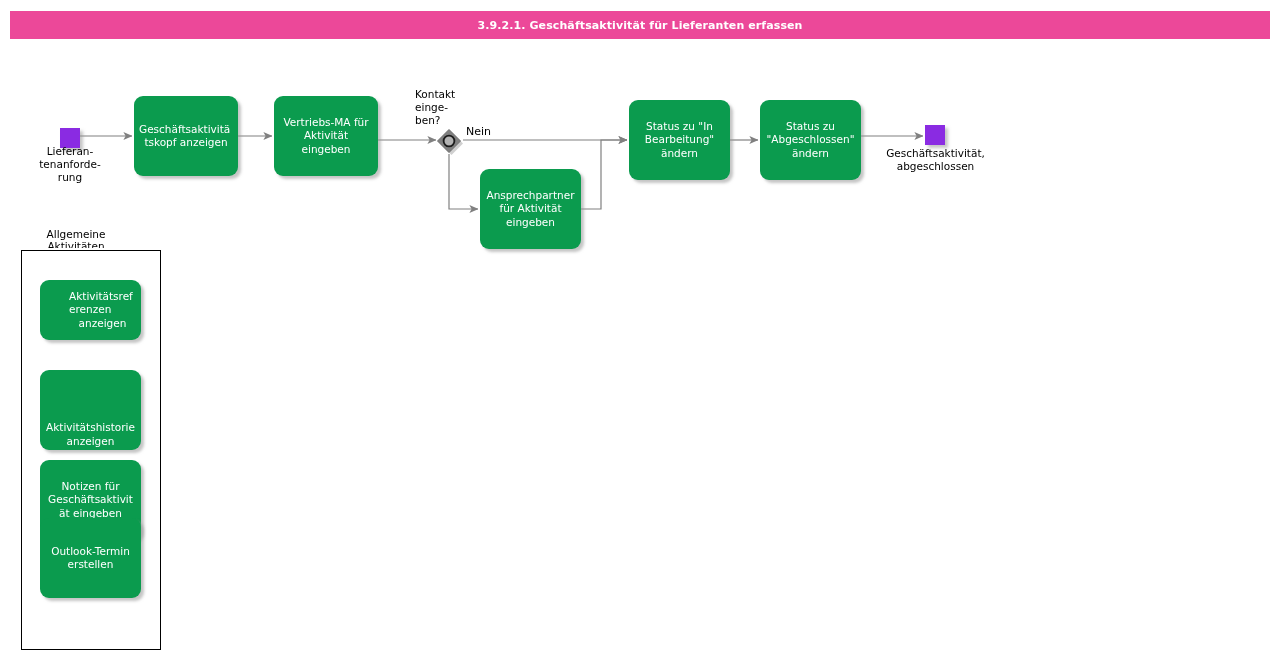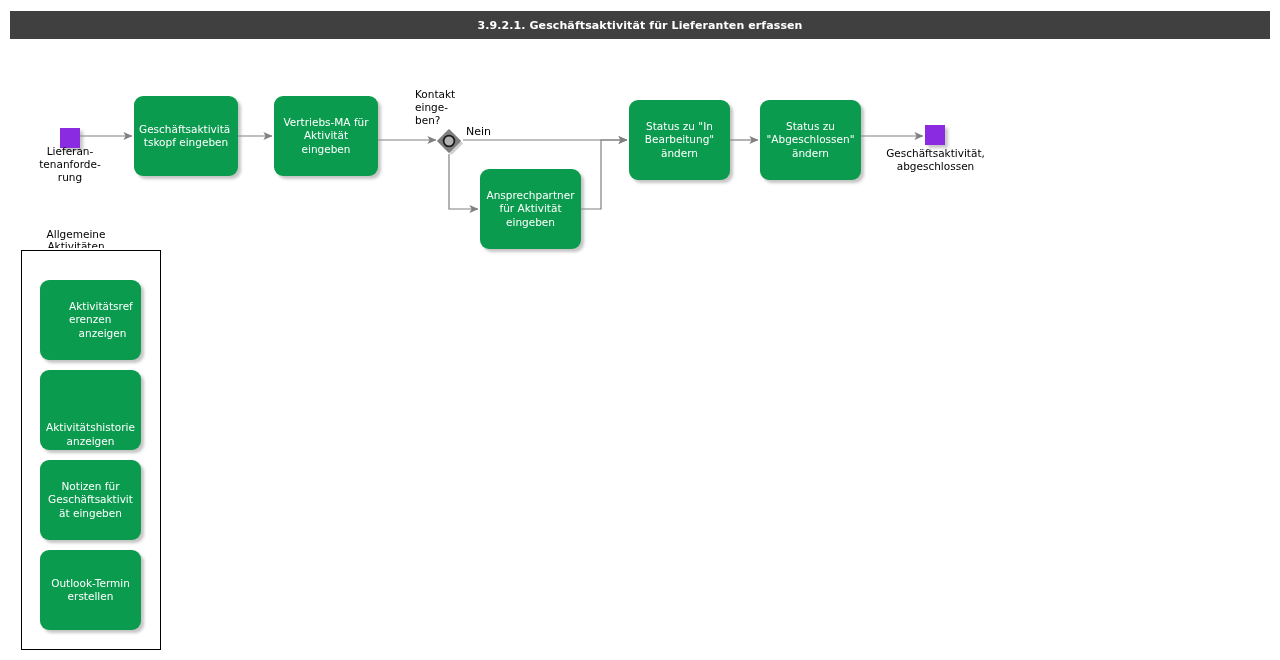--- a/index.html
+++ b/index.html
@@ -15,21 +15,21 @@
     font-family: "DejaVu Sans", sans-serif;
   }
 
   
   #title-bar {
     position: absolute;
     left: 10px;
     top: 11px;
     width: 1260px;
     height: 28px;
-    background: #404040;
+    background: #ec4899;
     color: #ffffff;
     font-size: 11px;
     font-weight: bold;
     display: flex;
     align-items: center;
     justify-content: center;
     letter-spacing: 0.1px;
   }
 
   
@@ -159,21 +159,21 @@
       <path d="M861,136 L923,136"></path>
     </g>
   </svg>
 
   <div class="evt" style="left:60px; top:128px;"></div>
   <div class="evt-label" style="left:19px; top:145px; width:102px; white-space:pre-line;">Lieferan-
 tenanforde-
 rung</div>
 
   <div class="task" style="left:134px; top:96px; width:104px; height:80px;">
-    <span class="lbl just">Geschäftsaktivitätskopf eingeben</span>
+    <span class="lbl just">Geschäftsaktivitätskopf anzeigen</span>
   </div>
 
   <div class="task" style="left:274px; top:96px; width:104px; height:80px;">
     <span class="lbl">Vertriebs-MA für Aktivität eingeben</span>
   </div>
 
   <div class="task" style="left:480px; top:169px; width:101px; height:80px;">
     <span class="lbl">Ansprechpartner für Aktivität eingeben</span>
   </div>
 
@@ -198,29 +198,29 @@
   <div class="edge-label" style="left:466px; top:125px;">Nein</div>
 
   <div class="evt" style="left:925px; top:125px;"></div>
   <div class="evt-label" style="left:858px; top:147px; width:155px; white-space:pre-line;">Geschäftsaktivität,
 abgeschlossen</div>
 
   <div class="group-title" style="left:21px; top:228px; width:110px; height:20px;">Allgemeine Aktivitäten</div>
 
   <div class="group-box" style="left:21px; top:250px; width:140px; height:400px;"></div>
 
-  <div class="task" style="left:40px; top:280px; width:101px; height:80px;padding-left:29px;">
+  <div class="task" style="left:40px; top:280px; width:101px; height:60px;padding-left:29px;">
     <span class="lbl just">Aktivitätsreferenzen anzeigen</span>
   </div>
 
   <div class="task" style="left:40px; top:370px; width:101px; height:80px;align-items:flex-end;">
     <span class="lbl">Aktivitätshistorie anzeigen</span>
   </div>
 
   <div class="task" style="left:40px; top:460px; width:101px; height:80px;">
     <span class="lbl">Notizen für Geschäftsaktivität eingeben</span>
   </div>
 
-  <div class="task" style="left:40px; top:550px; width:101px; height:80px;">
+  <div class="task" style="left:40px; top:518px; width:101px; height:80px;">
     <span class="lbl">Outlook-Termin erstellen</span>
   </div>
 
 </div>
 
 </body></html>

